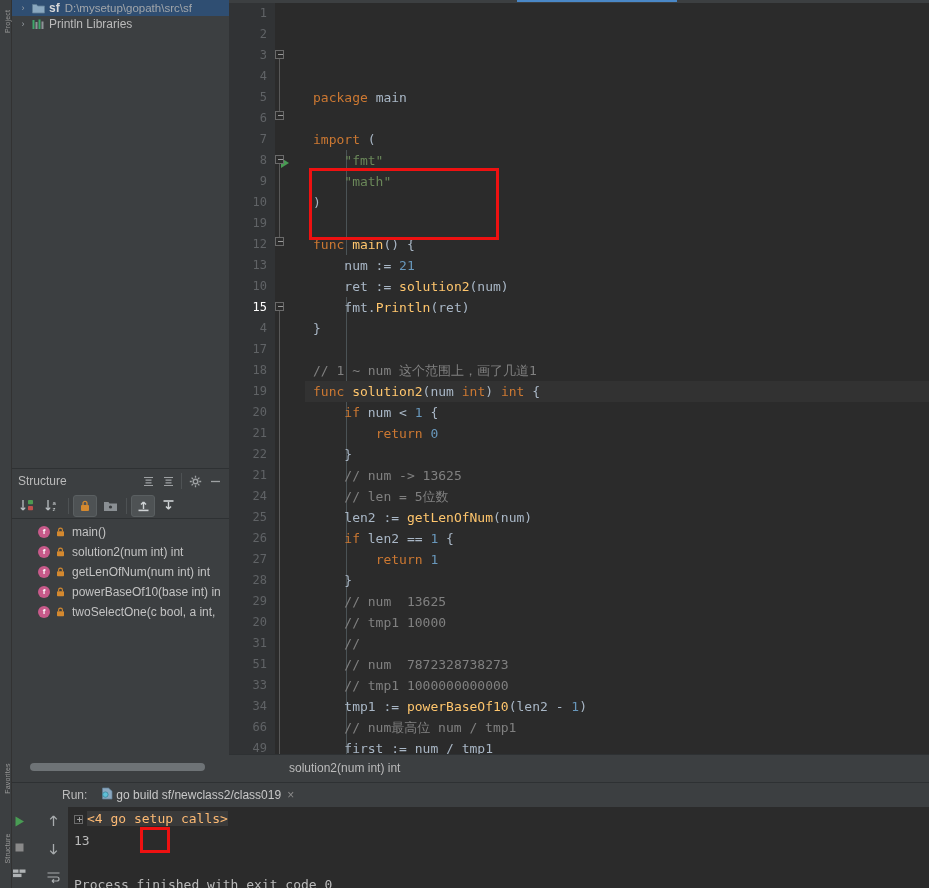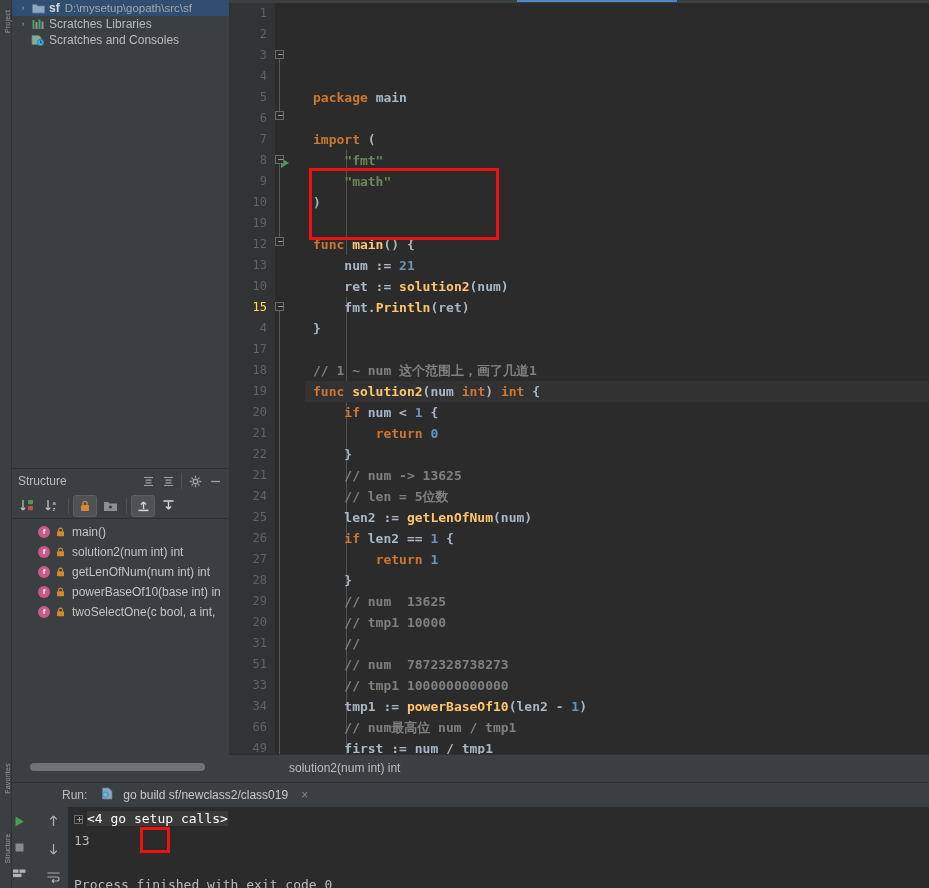--- a/index.html
+++ b/index.html
@@ -98,21 +98,21 @@
   }
   .tabactive{ position:absolute; left:288px; top:0px; width:160px; height:2px; background:#4a88c7; }
 
   .codearea{ position:absolute; left:0; top:3px; right:0; bottom:26px; display:flex; }
   .gutter{
     width:46px; flex:0 0 46px; background:#313335;
     font-family:"DejaVu Sans Mono", monospace; font-size:12px;
     color:#606366; text-align:right; padding-top:0px;
   }
   .glnum{ height:21px; line-height:21px; padding-right:8px; }
-  .glnum.cur{ color:#fde047; }
+  .glnum.cur{ color:#ffffff; }
 
   .gutter2{
     width:30px; flex:0 0 30px; background:#2b2b2b; position:relative;
   }
   .runmark{ position:absolute; left:6px; top:155px; width:0; height:0;
     border-left:8px solid #499c54; border-top:5px solid transparent; border-bottom:5px solid transparent;}
   .foldbox{
     position:absolute; width:9px; height:9px; border:1px solid #6a6a6a; background:#2b2b2b;
     left:0;
   }
@@ -123,21 +123,21 @@
   .foldend{
     position:absolute; left:0px; width:9px; height:9px; border:1px solid #6a6a6a; background:#2b2b2b;
   }
   .foldend:after{ content:""; position:absolute; left:2px; top:3px; width:5px; height:1px; background:#9a9a9a; }
 
   .codetext{
     flex:1; position:relative; font-family:"DejaVu Sans Mono", monospace;
     font-size:13px; line-height:21px; color:#a9b7c6; white-space:pre;
     overflow:hidden;
   }
-  .cl{ height:21px; line-height:21px; padding-left:8px; position:relative;font-weight:bold;}
+  .cl{ height:21px; line-height:21px; padding-left:8px; position:relative;}
   .cl.hl{ background:#323232; }
 
   .indentguide{ position:absolute; top:0; width:1px; background:#4b5356; }
 
   
   .kw{ color:#cc7832; }        
   .str{ color:#6a8759; }       
   .num{ color:#6897bb; }       
   .fn{ color:#ffc66d; }        
   .cmt{ color:#808080; }       
@@ -165,21 +165,21 @@
   .runpanel{
     position:absolute; left:0; bottom:0; width:929px; height:106px;
     background:#3c3f41; border-top:1px solid #2e3133;padding-left:48px;
   }
   .runhead{
     height:24px; display:flex; align-items:center; padding-left:14px; gap:8px;
     font-size:12px;
   }
   .runlabel{ color:#bbbbbb; }
   .runtab{
-    display:flex; align-items:center; gap:9px; padding:2px 4px 2px 6px;
+    display:flex; align-items:center; gap:2px; padding:2px 4px 2px 6px;
     color:#c8c8c8; font-size:12px;
   }
   .runtab .close{ color:#8a8a8a; font-size:12px; margin-left:4px;}
   .runbody{ position:absolute; left:0; top:24px; right:0; bottom:0; display:flex; }
   .runside{
     width:38px; flex:0 0 38px; display:flex; flex-direction:column; align-items:center;
     padding-top:4px; gap:6px; border-right:0px;
   }
   .runside2{
     width:30px; flex:0 0 30px; display:flex; flex-direction:column; align-items:center;
@@ -191,21 +191,21 @@
     font-family:"DejaVu Sans Mono", monospace; font-size:13px; line-height:22px;
     color:#bbbbbb; padding-top:1px;
   }
   .conline{ height:22px; padding-left:6px; white-space:pre; }
   .foldplus{
     display:inline-block; width:9px; height:9px; border:1px solid #6a6a6a;
     position:relative; vertical-align:middle; margin-right:4px;
   }
   .foldplus:before{content:"";position:absolute;left:2px;top:3px;width:5px;height:1px;background:#9a9a9a;}
   .foldplus:after{content:"";position:absolute;left:4px;top:1px;width:1px;height:5px;background:#9a9a9a;}
-  .setupcalls{ background:#3a3a3a; color:#ffffff; }
+  .setupcalls{ background:#3a3a3a; color:#fdba74; }
 
   .runredbox{ position:absolute; left:72px; top:20px; width:30px; height:26px; border:3px solid #ee1111; }
 </style>
 </head>
 <body>
 
 <div id="app">
 
   <div class="toolstrip">
     <div class="vlabel" style="top:18px;">Project</div>
@@ -233,34 +233,23 @@
         <div class="treerow">
           <span class="arrow">›</span>
           <span class="ticon">
             <svg width="12" height="11" viewBox="0 0 12 11">
               <rect x="0.5" y="1" width="2" height="9" fill="#3ea66b"></rect>
               <rect x="3.5" y="3" width="2" height="7" fill="#8f9499"></rect>
               <rect x="6.5" y="0.5" width="2" height="9.5" fill="#3ea66b"></rect>
               <rect x="9.5" y="2.5" width="2" height="7.5" fill="#8f9499"></rect>
             </svg>
           </span>
-          <span class="tlabel">Scratches Libraries</span>
-        </div>
-
-        <div class="treerow">
-          <span class="arrow empty"></span>
-          <span class="ticon">
-            <svg width="14" height="12" viewBox="0 0 14 12">
-              <path d="M1 1.5h7l2 2v7H1z" fill="#7fae9a" stroke="#5d8a78" stroke-width="0.7"></path>
-              <circle cx="9.5" cy="8.5" r="3.2" fill="#4ba3d8" stroke="#2d7bb0" stroke-width="0.7"></circle>
-              <path d="M9.5 6.6v2h1.6" stroke="#10334d" stroke-width="0.9" fill="none"></path>
-            </svg>
-          </span>
-          <span class="tlabel">Scratches and Consoles</span>
-        </div>
+          <span class="tlabel">Println Libraries</span>
+        </div>
+
       </div>
 
       <div class="structpanel">
         <div class="structhead">
           <span class="title">Structure</span>
           <span class="hicon">
             <svg width="13" height="13" viewBox="0 0 13 13">
                 <path d="M2 2.5h9M3.5 5.2h6M2 10.5h9M3.5 7.8h6" stroke="#b0b3b5" stroke-width="1.2" fill="none"></path>
               </svg>
           </span>

